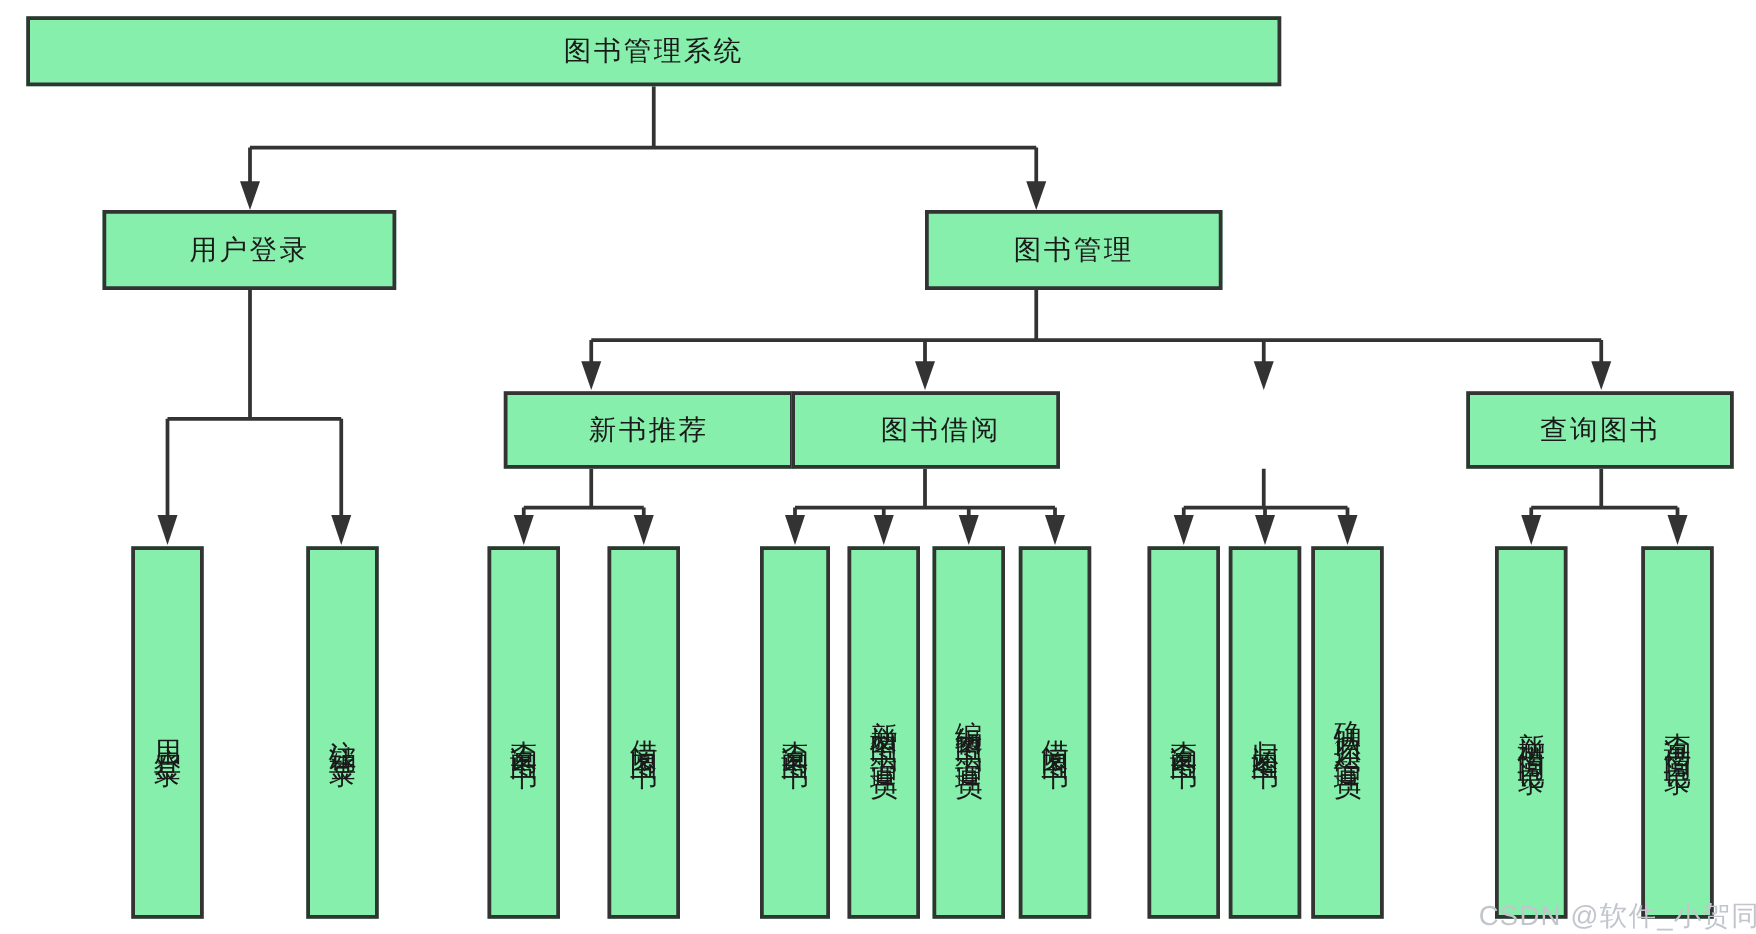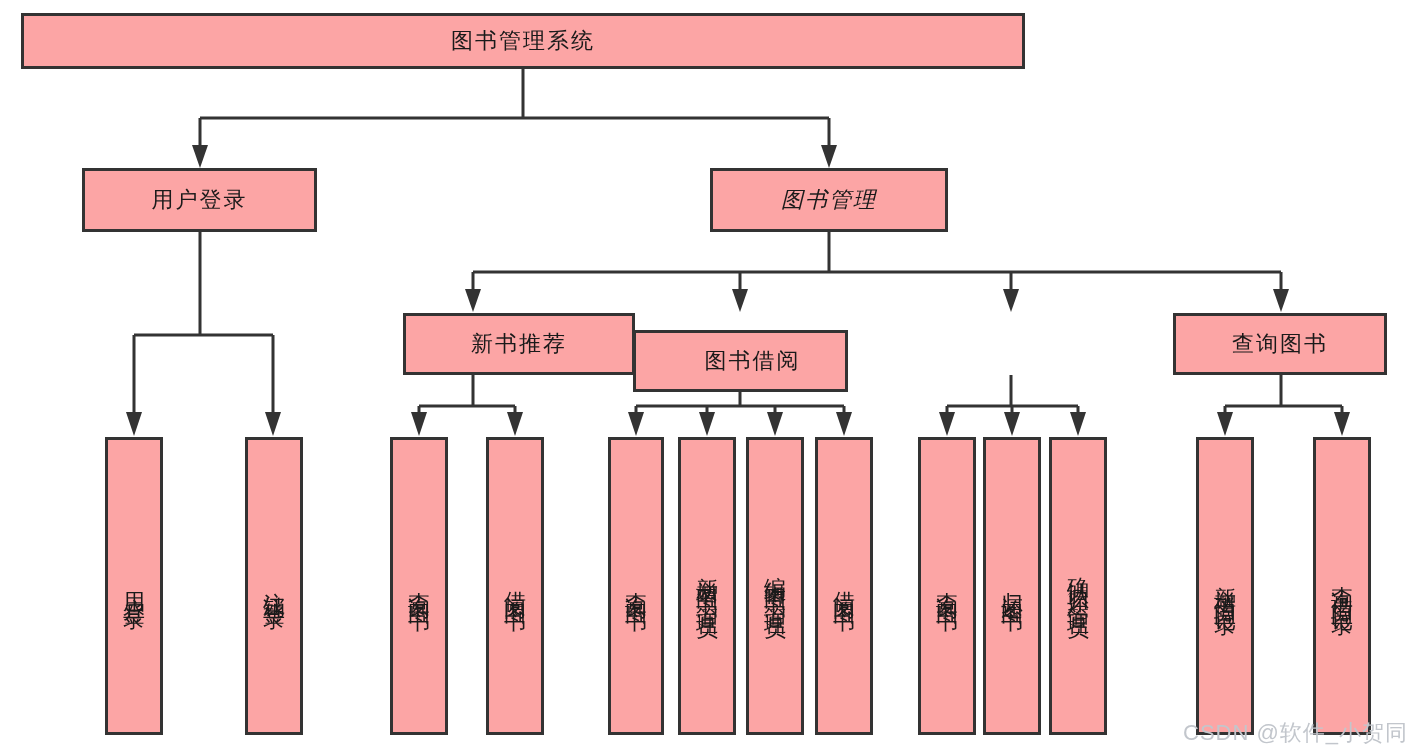--- a/index.html
+++ b/index.html
@@ -13,21 +13,21 @@
   }
   #connectors {
     position: absolute;
     left: 0; top: 0;
     width: 1405px; height: 747px;
   }
   .node {
     position: absolute;
     box-sizing: border-box;
     border: 3px solid #333333;
-    background: #fca5a5;
+    background: #86efac;
     display: flex;
     align-items: center;
     justify-content: center;
     color: #1a1a1a;
   }
   .hnode {
     font-size: 22px;
     letter-spacing: 2px;
     white-space: nowrap;
   }
@@ -39,23 +39,23 @@
   }
   .vnode .vtext {
     writing-mode: vertical-rl;
     letter-spacing: 6px;
     line-height: 1;
     white-space: nowrap;
   }
   
   #node-root            { left: 21px;   top: 13px;  width: 1004px; height: 56px; }
   #node-user-login      { left: 82px;   top: 168px; width: 235px;  height: 64px; }
-  #node-book-management { left: 710px;  top: 168px; width: 238px;  height: 64px; font-style: italic; }
+  #node-book-management { left: 740px;  top: 168px; width: 238px;  height: 64px; }
   #node-new-book-recommend { left: 363px;  top: 313px; width: 232px; height: 62px; margin-left: 40px; }
-  #node-book-borrowing     { left: 633px;  top: 330px; width: 215px; height: 62px; padding-left: 24px; }
+  #node-book-borrowing     { left: 633px;  top: 313px; width: 215px; height: 62px; padding-left: 24px; }
   #node-current-borrowing  { left: 905px;  top: 313px; width: 212px; height: 62px; }
   #node-borrowing-records  { left: 1173px; top: 313px; width: 214px; height: 62px; }
   
   #leaf-user-login      { left: 105px;  }
   #leaf-logout          { left: 245px;  }
   #leaf-query-books-1   { left: 390px;  }
   #leaf-borrow-books-1  { left: 486px;  }
   #leaf-query-books-2   { left: 608px;  width: 56px; }
   #leaf-add-book-admin  { left: 678px;  }
   #leaf-edit-book-admin { left: 746px;  }

